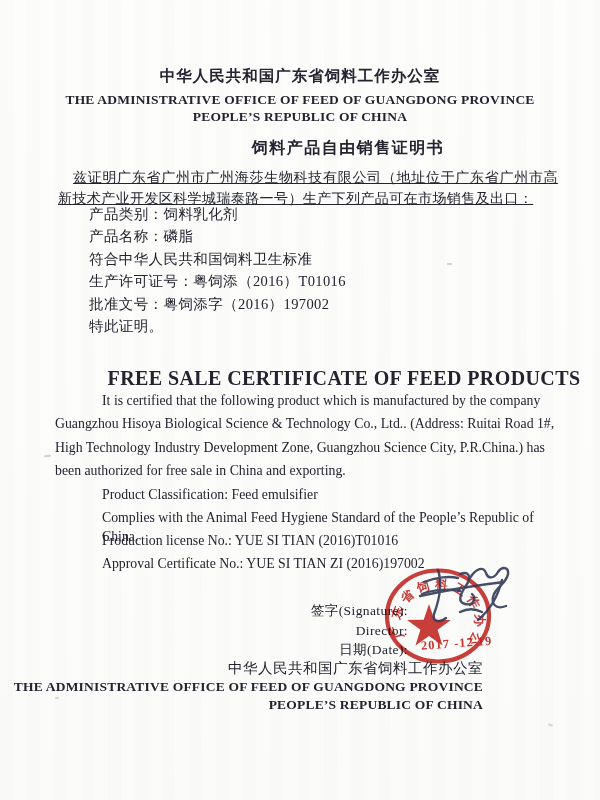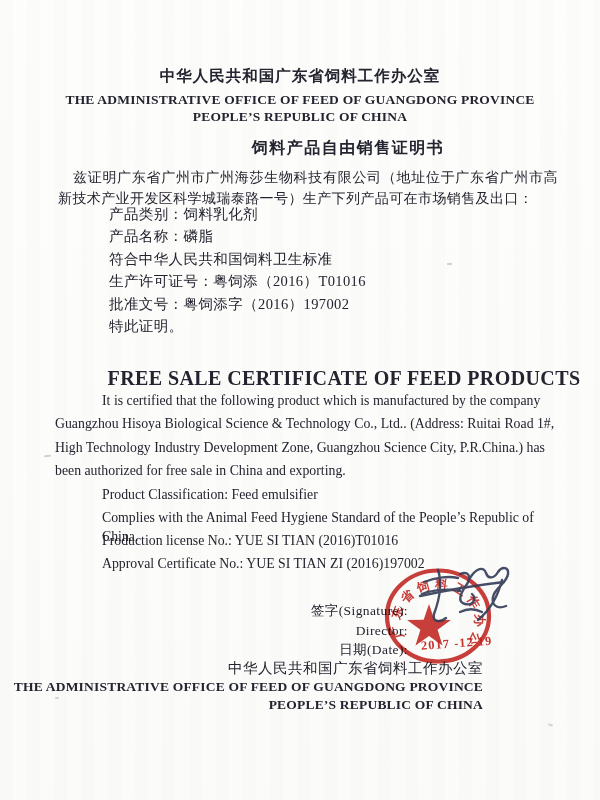--- a/index.html
+++ b/index.html
@@ -17,22 +17,22 @@
   }
   .abs{position:absolute;}
   .center{left:0;width:600px;text-align:center;}
   .cn{letter-spacing:0.4px;}
   
   .cn-title{top:66px;font-size:15.5px;font-weight:bold;letter-spacing:1px;}
   .en-title1{top:92px;font-size:13.5px;font-weight:bold;letter-spacing:0.2px;}
   .en-title2{top:109px;font-size:13.5px;font-weight:bold;letter-spacing:0.2px;}
   .subtitle{top:138px;font-size:16px;font-weight:bold;letter-spacing:1.5px;margin-left:48px;}
   
-  .cn-para{top:167px;left:58px;width:500px;font-size:14px;line-height:21px;text-indent:15px;text-align:justify;}
-  .cn-lines{top:205px;left:109px;width:460px;font-size:14.5px;}
+  .cn-para{top:167px;left:58px;width:500px;font-size:14px;line-height:21px;text-indent:15px;text-align:justify;text-decoration:underline;}
+  .cn-lines{top:205px;left:89px;width:460px;font-size:14.5px;}
   .cn-lines div{height:22.4px;line-height:18px;}
   
   .en-heading{top:367px;font-size:20px;font-weight:bold;letter-spacing:0.4px;padding-left:44px;}
   .en-para{top:391px;left:55px;width:508px;font-size:13.8px;}
   .en-para div{height:23.4px;line-height:19px;}
   .en-para div:first-child{padding-left:47px;}
   .en-lines{top:485px;left:102px;width:460px;font-size:13.8px;}
   .en-lines div{height:23px;line-height:19px;}
   
   .sig-labels{top:602px;right:192px;text-align:right;font-size:13.5px;}

